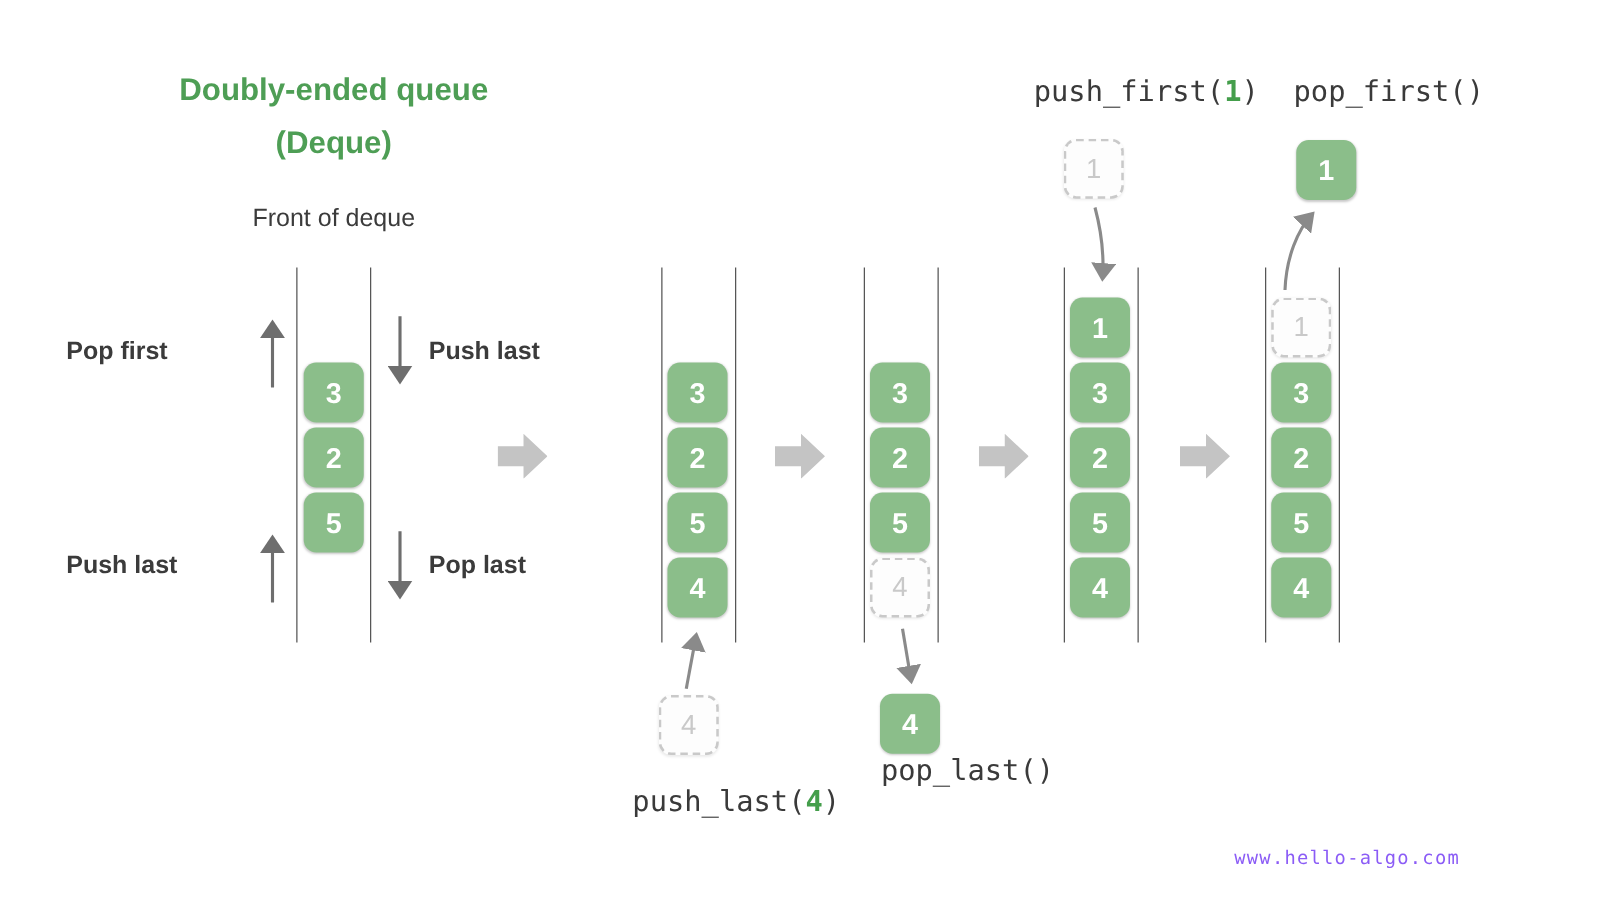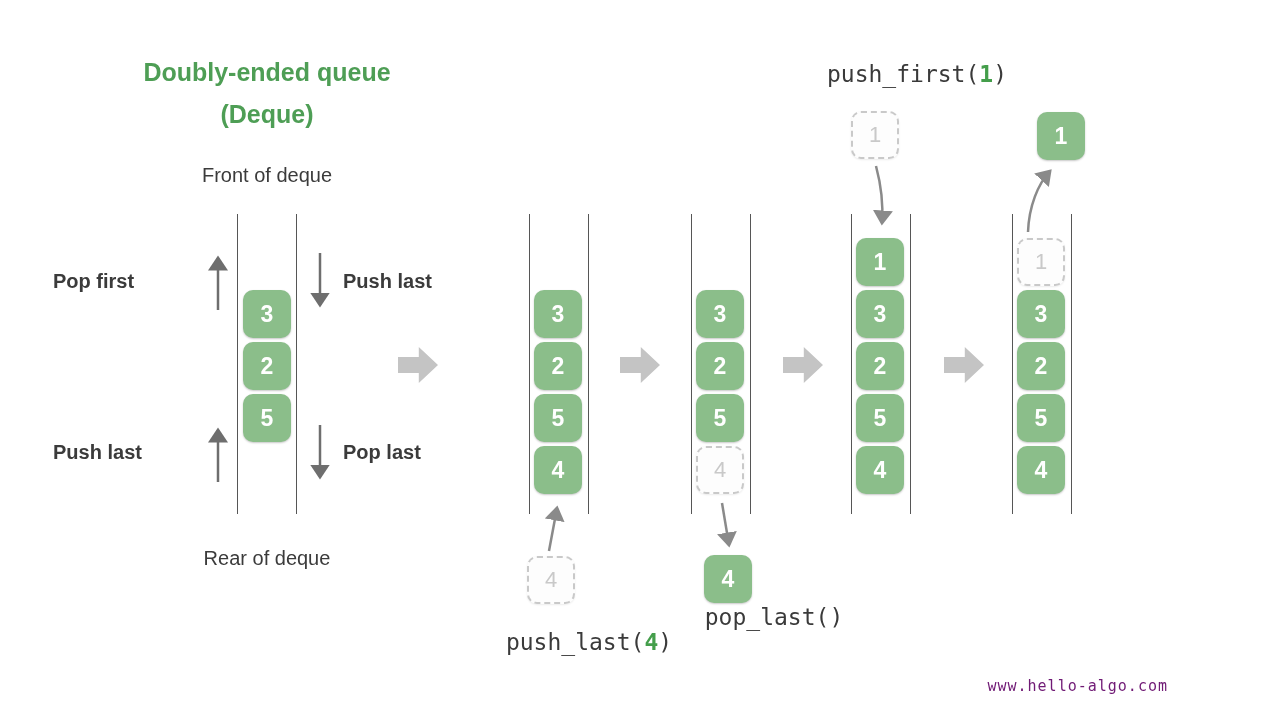--- a/index.html
+++ b/index.html
@@ -45,34 +45,33 @@
     clip-path:polygon(0 28%, 52% 28%, 52% 0, 100% 50%, 52% 100%, 52% 72%, 0 72%);
   }
   .op-call {
     position:absolute; transform:translateX(-50%); white-space:nowrap;
     font-family:"DejaVu Sans Mono", monospace; font-size:23px; color:#3A3A3A;
   }
   .op-call .arg { color:#449E4B; font-weight:bold; }
   .arrow-layer { position:absolute; left:0; top:0; width:1280px; height:720px; pointer-events:none; }
   .watermark {
     position:absolute; top:677px; right:40px;
-    font-family:"DejaVu Sans Mono", monospace; font-size:15px; color:#701a75;
+    font-family:"DejaVu Sans Mono", monospace; font-size:15px; color:#8b5cf6;
     letter-spacing:1px;
   }
 </style>
 </head>
 <body>
 
 <div class="canvas">
 
   <div class="title-line" style="top:58px">Doubly-ended queue</div>
   <div class="title-line" style="top:100px">(Deque)</div>
 
   <div class="side-label" style="top:164px">Front of deque</div>
-  <div class="side-label" style="top:547px">Rear of deque</div>
 
   <div class="edge-op left-side" style="left:53px;  top:270px">Pop first</div>
   <div class="edge-op right-side" style="left:343px; top:270px">Push last</div>
   <div class="edge-op left-side" style="left:53px;  top:441px">Push last</div>
   <div class="edge-op right-side" style="left:343px; top:441px">Pop last</div>
 
   <div class="channel" style="left:237px"></div>
   <div class="channel" style="left:529px"></div>
   <div class="channel" style="left:691px"></div>
   <div class="channel" style="left:851px"></div>
@@ -109,20 +108,21 @@
   <div class="cell" style="left:1017px; top:446px">4</div>
 
   <div class="block-arrow" style="left:398px; top:347px"></div>
   <div class="block-arrow" style="left:620px; top:347px"></div>
   <div class="block-arrow" style="left:783px; top:347px"></div>
   <div class="block-arrow" style="left:944px; top:347px"></div>
 
   <div class="op-call" style="left:917px; top:61px">
     <span>push_first(</span><span class="arg">1</span><span>)</span>
   </div>
+  <div class="op-call" style="left:1111px; top:61px">pop_first()</div>
   <div class="op-call" style="left:589px; top:629px">
     <span>push_last(</span><span class="arg">4</span><span>)</span>
   </div>
   <div class="op-call" style="left:774px; top:604px">pop_last()</div>
 
   <svg class="arrow-layer" viewBox="0 0 1280 720">
     <defs>
       <marker id="head-dark" markerWidth="8" markerHeight="8" refX="5" refY="4" orient="auto">
         <path d="M0,0 L6,4 L0,8 z" fill="#6E6E6E"></path>
       </marker>

